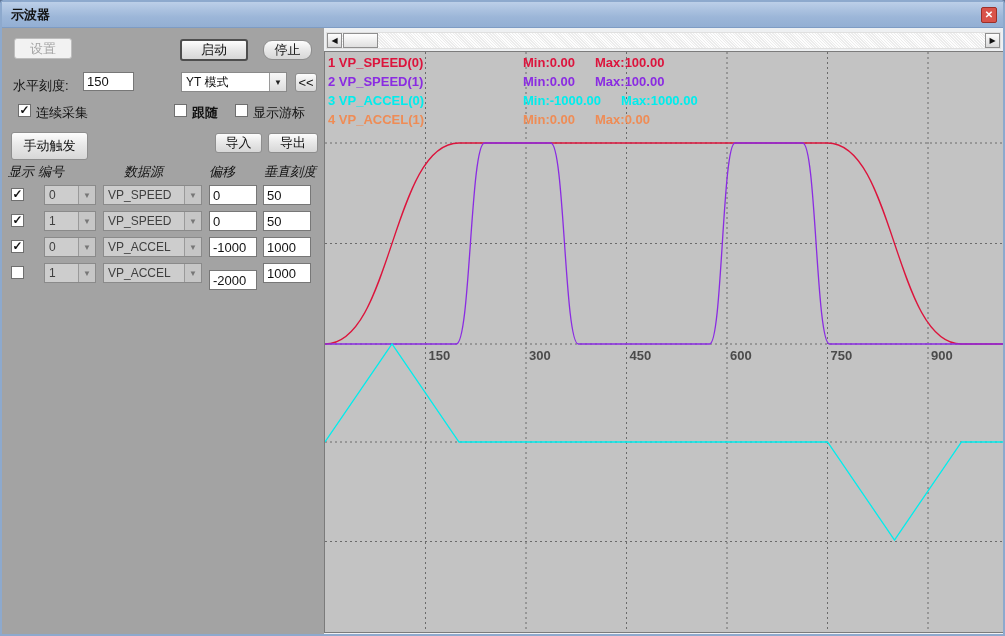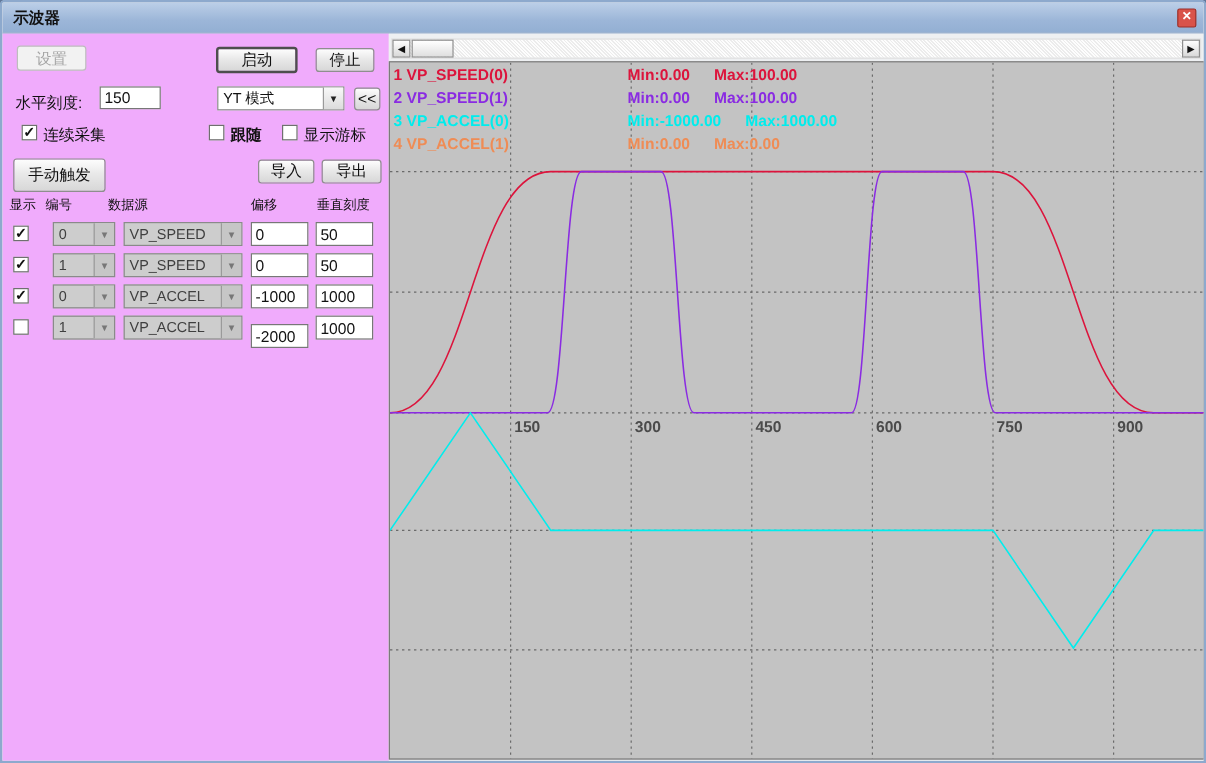--- a/index.html
+++ b/index.html
@@ -24,21 +24,21 @@
   }
   .titlebar .title{ font-size:13px; font-weight:bold; color:#111; }
   .close-btn{
     position:absolute; right:6px; top:5px; width:16px; height:16px;
     background:#d9534a; border:1px solid #9c2f28; border-radius:2px;
     color:#fff; font-size:10px; font-weight:bold; text-align:center;
     line-height:14px; cursor:pointer;
   }
 
   
-  .left-panel{ position:absolute; left:0; top:26px; width:322px; bottom:0; background:#f0abfc;padding-left:26px; }
+  .left-panel{ position:absolute; left:0; top:26px; width:322px; bottom:0; background:#a3a3a3;padding-left:26px; }
   .btn{
     position:absolute; display:flex; align-items:center; justify-content:center;
     background:linear-gradient(#fdfdfd,#e9e9e9 45%,#d7d7d7);
     border:1px solid #8e8e8e; border-radius:3px;
     font-size:13px; color:#111; cursor:pointer;
   }
   .btn.default{ border:2px solid #4e4e4e; }
   .btn.disabled{ background:#f2f2f2; border:1px solid #bdbdbd; color:#a5a5a5; cursor:default; }
   .lbl{ position:absolute; font-size:13px; color:#111; white-space:nowrap; }
 
@@ -61,21 +61,21 @@
   .combo.gray .arrow{ background:#c6c6c6; color:#777; }
 
   .cb{
     position:absolute; width:13px; height:13px; background:#fff;
     border:1px solid #6f6f6f; font-size:12px; font-weight:bold; color:#111;
     line-height:11px; text-align:center; cursor:pointer;
   }
   .cb .mark{ visibility:hidden; }
   .cb.checked .mark{ visibility:visible; }
 
-  .hdr{ position:absolute; font-size:11px; color:#111; white-space:nowrap; }
+  .hdr{ position:absolute; font-size:13px; color:#111; white-space:nowrap;font-style:italic; }
 
   
   .chart-panel{ position:absolute; left:322px; top:26px; right:0; bottom:0; background:#eef0f2; }
   .hscroll{
     position:absolute; left:2px; top:4px; right:2px; height:17px;
     background:repeating-linear-gradient(45deg,#fdfdfd 0 1px,#ececec 1px 2px);
     border:1px solid #e0e0e0;
   }
   .sb-btn{
     position:absolute; top:0; width:15px; height:15px;
@@ -117,21 +117,21 @@
 
   <div class="titlebar">
     <span class="title">示波器</span>
     <span class="close-btn"><span>✕</span></span>
   </div>
 
   <div class="left-panel">
 
     <div class="btn disabled" style="left:12px;top:10px;width:58px;height:21px;">设置</div>
     <div class="btn default" style="left:178px;top:11px;width:68px;height:22px;">启动</div>
-    <div class="btn" style="left:261px;top:12px;width:49px;height:20px;">停止</div>
+    <div class="btn" style="left:261px;top:12px;width:49px;height:20px;border-radius:9px;">停止</div>
 
     <span class="lbl" style="left:11px;top:49px;">水平刻度:</span>
     <input class="tbx" style="left: 81px; top: 44px; width: 51px; height: 19px;" value="150">
 
     <div class="combo" style="left:179px;top:44px;width:106px;height:20px;">
       <span class="val">YT 模式</span>
       <span class="arrow">▼</span>
     </div>
     <div class="btn" style="left:293px;top:45px;width:22px;height:19px;">&lt;&lt;</div>
 
@@ -141,21 +141,21 @@
     <span class="lbl" style="left:190px;top:76px;font-weight:bold;">跟随</span>
     <span class="cb" style="left:233px;top:76px;"><span class="mark">✓</span></span>
     <span class="lbl" style="left:251px;top:76px;">显示游标</span>
 
     <div class="btn" style="left:9px;top:104px;width:77px;height:28px;">手动触发</div>
     <div class="btn" style="left:213px;top:105px;width:47px;height:20px;">导入</div>
     <div class="btn" style="left:266px;top:105px;width:50px;height:20px;">导出</div>
 
     <span class="hdr" style="left:6px;top:135px;">显示</span>
     <span class="hdr" style="left:36px;top:135px;">编号</span>
-    <span class="hdr" style="left:88px;top:135px;">数据源</span>
+    <span class="hdr" style="left:122px;top:135px;">数据源</span>
     <span class="hdr" style="left:207px;top:135px;">偏移</span>
     <span class="hdr" style="left:262px;top:135px;">垂直刻度</span>
 
     <div>
       <span class="cb checked" style="left:9px;top:160px;"><span class="mark">✓</span></span>
       <div class="combo gray" style="left:42px;top:157px;width:52px;height:20px;">
           <span class="val">0</span>
           <span class="arrow">▼</span>
         </div>
       <div class="combo gray" style="left:101px;top:157px;width:99px;height:20px;">

